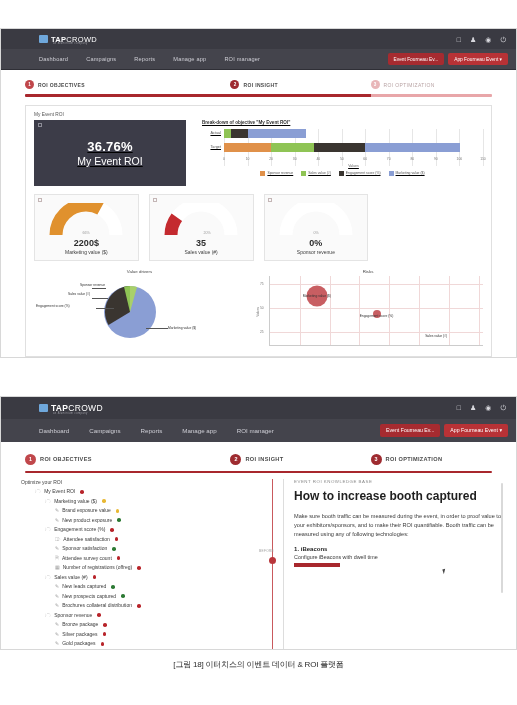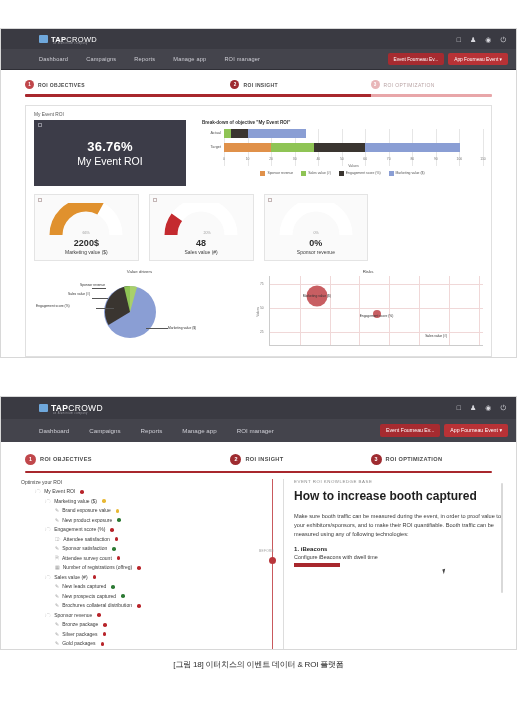--- a/index.html
+++ b/index.html
@@ -45,21 +45,21 @@
   .step-label { font-size:5px; font-weight:bold; letter-spacing:.35px; color:#4a4a4a; }
   .step-label.muted { color:#b9a4a5; font-weight:normal; }
   .progress { height:2.5px; margin-top:5px; display:flex; border-radius:1px; overflow:hidden; }
   .progress .fill { width:74%; background:#a8272d; }
   .progress .rest { flex:1; background:#e8a6a9; }
 
   
   .panel { margin:8px 24px 0 24px; border:1px solid #e0e0e0; background:#fff; padding:6px 8px 8px 8px; }
   .sec-label { font-size:4.8px; color:#555; margin-bottom:3px; }
 
-  .roi-row { display:flex; gap:16px; }
+  .roi-row { display:flex; gap:16px;text-decoration:underline; }
   .roi-card { width:152px; height:66px; background:#3c3c48; position:relative;
               display:flex; flex-direction:column; align-items:center; justify-content:center; }
   .card-handle { position:absolute; left:4px; top:3px; width:4px; height:4px; border:.6px solid #8c8c96; }
   .roi-pct { color:#fff; font-size:13px; font-weight:bold; letter-spacing:.2px; }
   .roi-sub { color:#fff; font-size:10.5px; margin-top:1px; }
 
   .bar-block { flex:1; }
   .bar-title { font-size:4.6px; font-weight:bold; color:#333; margin-bottom:4px; }
   .bar-plot { position:relative; }
   .bar-grid { position:absolute; inset:0 0 10px 22px; }
@@ -287,21 +287,21 @@
       </div>
 
 
       <div class="gauge-card">
         <span class="g-handle"></span>
         <svg class="g-svg" width="74" height="34" viewBox="0 0 74 34">
           <path d="M7 32 A30 30 0 0 1 67 32" fill="none" stroke="#ffffff" stroke-width="13"></path>
           <path d="M7 32 A30 30 0 0 1 67 32" fill="none" stroke="#c42a2f" stroke-width="13" stroke-dasharray="19 94.2"></path>
           <text class="g-pctlabel" x="43" y="31" text-anchor="middle">20%</text>
         </svg>
-        <div class="g-value">48</div>
+        <div class="g-value">35</div>
         <div class="g-name">Sales value (#)</div>
       </div>
 
       <div class="gauge-card">
         <span class="g-handle"></span>
         <svg class="g-svg" width="74" height="34" viewBox="0 0 74 34">
           <path d="M7 32 A30 30 0 0 1 67 32" fill="none" stroke="#ffffff" stroke-width="13"></path>
           <text class="g-pctlabel" x="37" y="31" text-anchor="middle">0%</text>
         </svg>
         <div class="g-value">0%</div>

